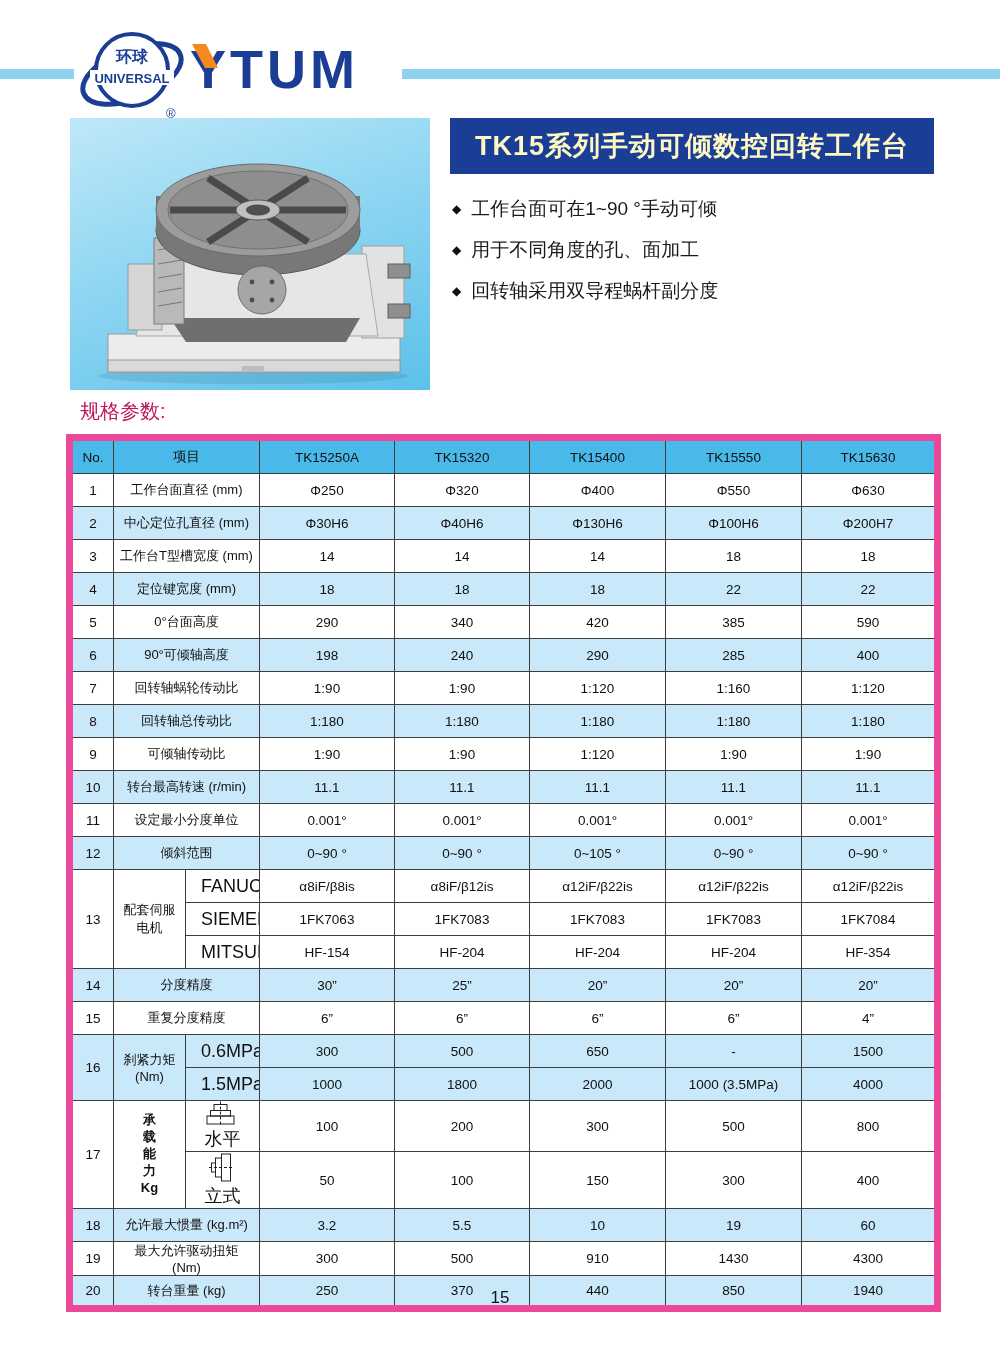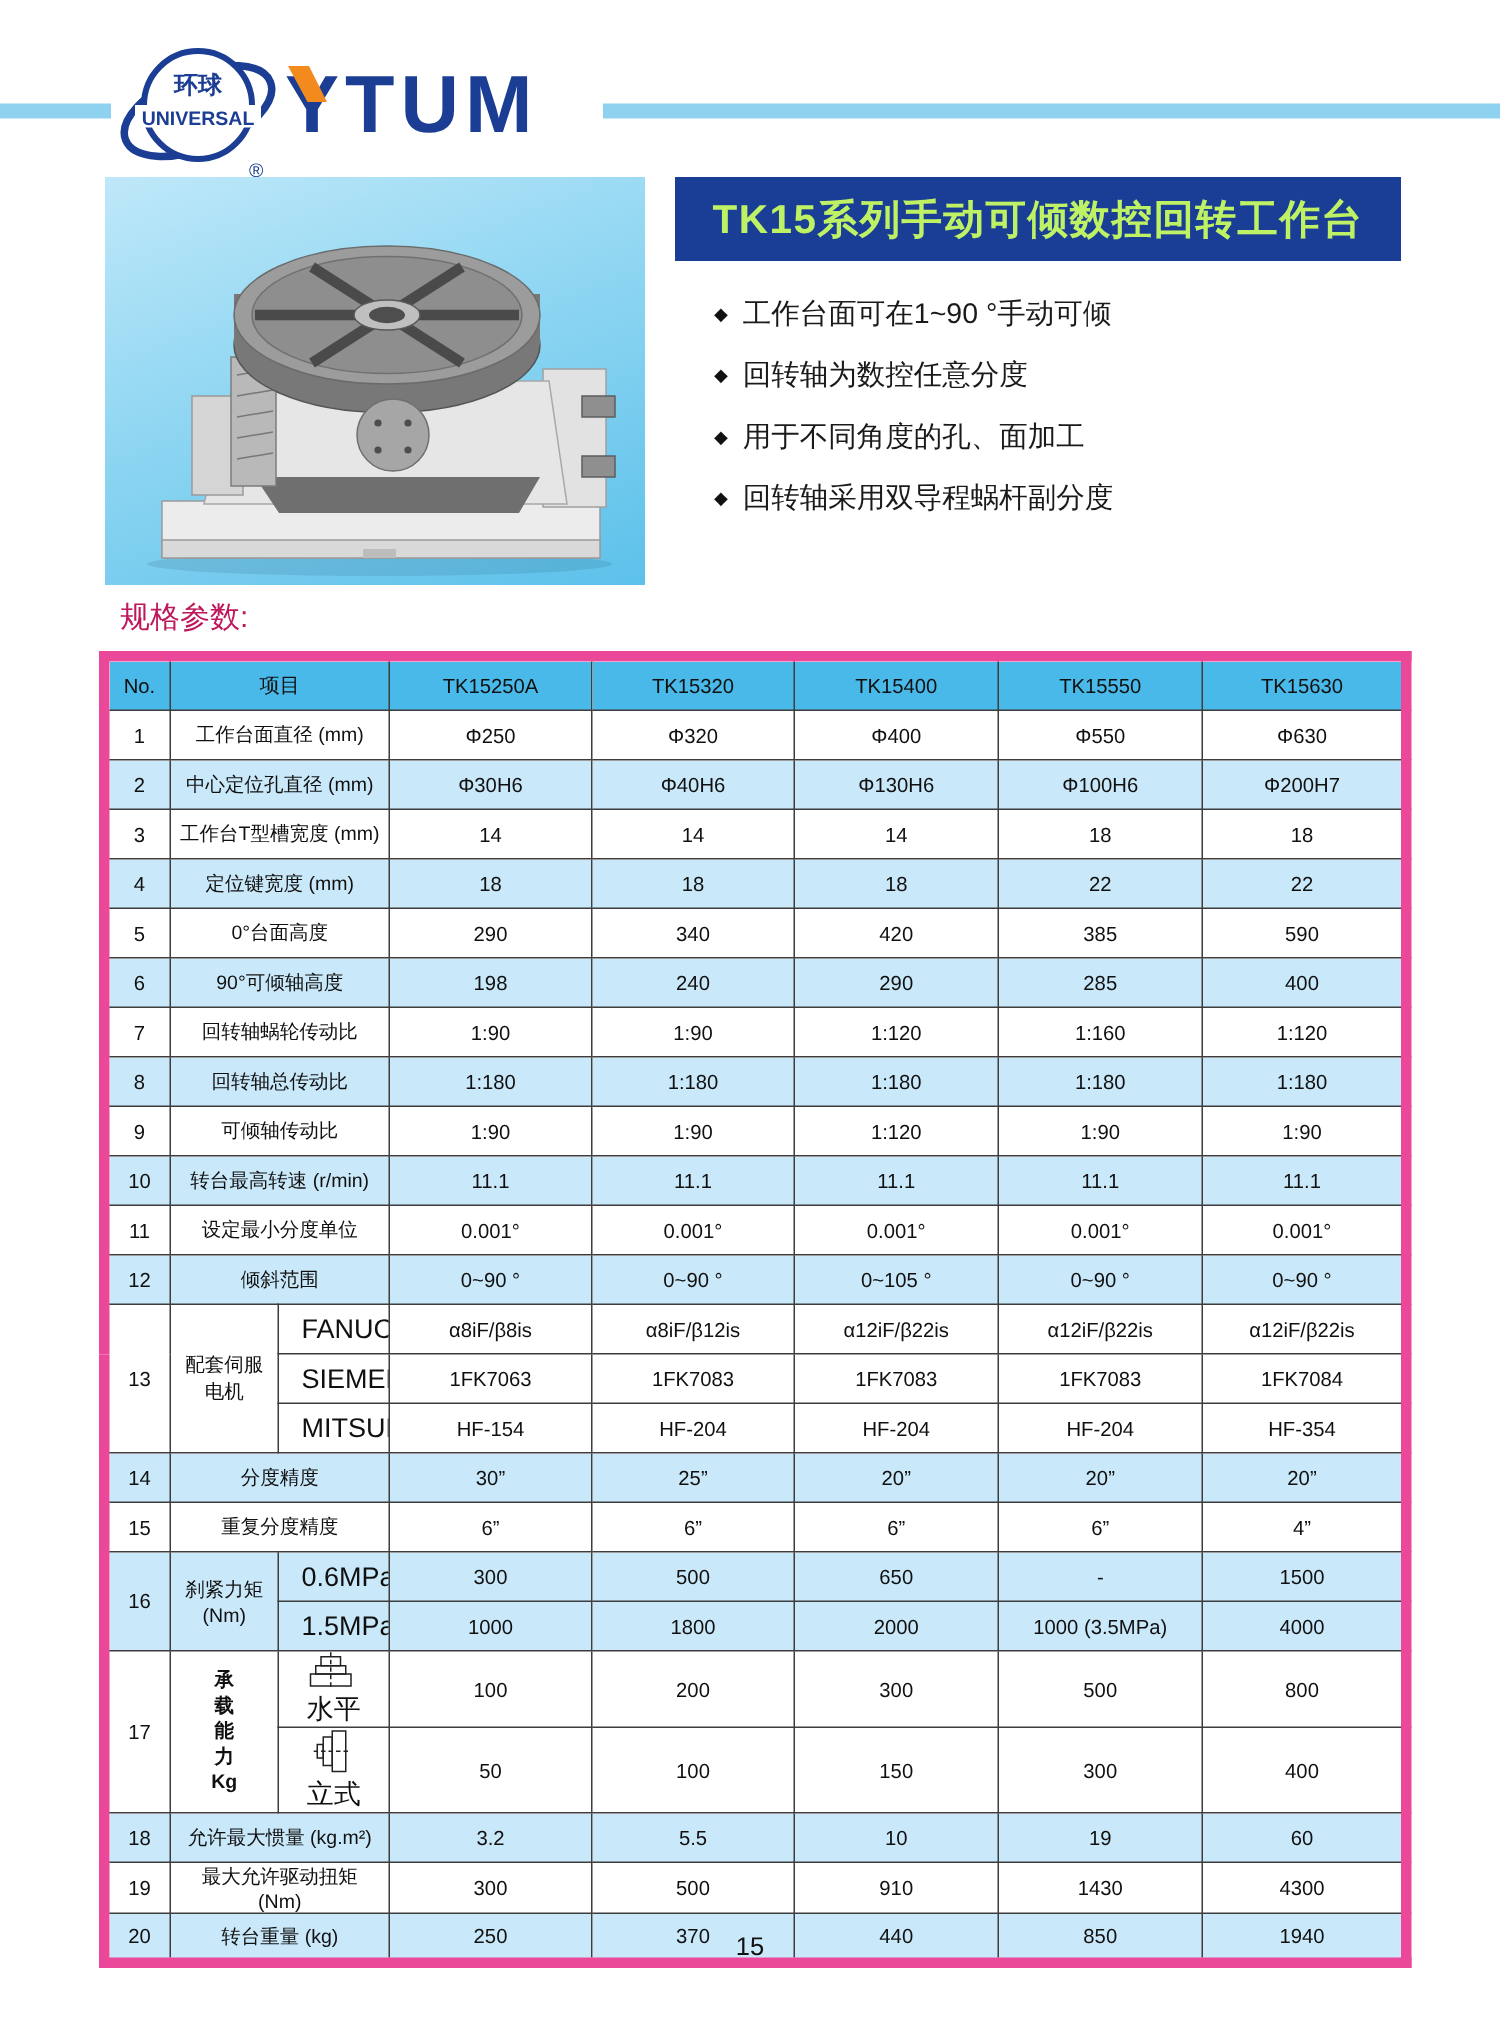--- a/index.html
+++ b/index.html
@@ -10,23 +10,23 @@
   .bar { position:absolute; height:10px; background:#8ed2f0; }
   .bar-left  { left:0;   top:69px; width:74px; }
   .bar-right { left:402px; top:69px; width:598px; }
   .globe-logo { position:absolute; left:78px; top:22px; }
   .ytum-logo  { position:absolute; left:188px; top:38px; }
 
   
   .product-panel { position:absolute; left:70px; top:118px; width:360px; height:272px;
     background:linear-gradient(160deg,#bfe8f9 0%, #8fd6f2 45%, #5cc1ea 100%); }
   .title-banner { position:absolute; left:450px; top:118px; width:484px; height:56px;
-    background:#1a3d96; color:#bef264; font-size:27px; font-weight:bold;
+    background:#1a3d96; color:#fef9c3; font-size:27px; font-weight:bold;
     text-align:center; line-height:56px; letter-spacing:1px; }
-  .feature-list { position:absolute; left:452px; top:196px; width:520px; list-style:none;margin-left:24px; }
+  .feature-list { position:absolute; left:452px; top:196px; width:520px; list-style:none; }
   .feature-list li { font-size:19px; color:#1a1a1a; margin:0 0 15px 0; }
   .diamond { font-size:12px; color:#111; margin-right:10px; vertical-align:2px; }
 
   
   .section-label { position:absolute; left:80px; top:398px; font-size:20px; color:#be185d; }
 
   
   .table-wrap { position:absolute; left:66px; top:434px; }
   table { border-collapse:collapse; table-layout:fixed; width:868px; border:7px solid #ec4899; }
   th, td { border:1px solid #3d3d3d; text-align:center; padding:0 4px;
@@ -115,21 +115,20 @@
       <circle cx="202" cy="164" r="2.4" fill="#4d4d4d"></circle>
       <circle cx="182" cy="182" r="2.4" fill="#4d4d4d"></circle>
       <circle cx="202" cy="182" r="2.4" fill="#4d4d4d"></circle>
     </svg>
   </div>
 
   <div class="title-banner">TK15系列手动可倾数控回转工作台</div>
 
   <ul class="feature-list">
       <li><span class="diamond">◆</span><span>工作台面可在1~90 °手动可倾</span></li>
-      <li><span class="diamond">◆</span><span>回转轴为数控任意分度</span></li>
       <li><span class="diamond">◆</span><span>用于不同角度的孔、面加工</span></li>
       <li><span class="diamond">◆</span><span>回转轴采用双导程蜗杆副分度</span></li>
     </ul>
 
   <div class="section-label">规格参数:</div>
 
   <div class="table-wrap">
     <table>
       <colgroup>
         <col style="width:44px">

